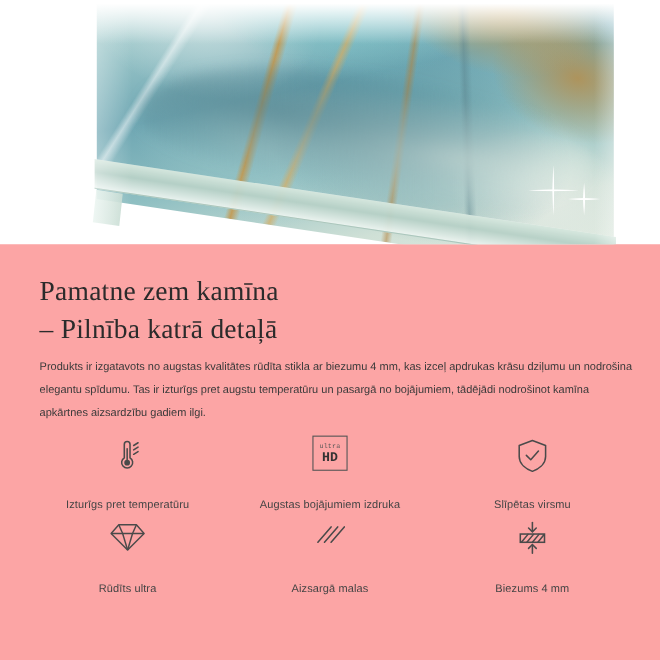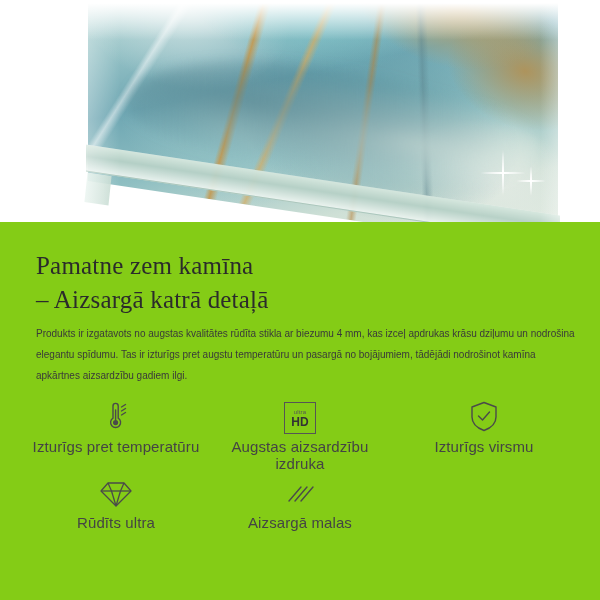--- a/index.html
+++ b/index.html
@@ -10,21 +10,21 @@
     width: 600px;
     height: 600px;
     background: #ffffff;
     font-family: "Liberation Sans", sans-serif;
     overflow: hidden;
   }
   .page {
     position: relative;
     width: 600px;
     height: 600px;
-    background: #84cc16;
+    background: #fca5a5;
   }
 
   
   .hero {
     position: absolute;
     left: 0;
     top: 0;
     width: 600px;
     height: 222px;
     overflow: hidden;
@@ -176,26 +176,27 @@
     width: 33.333%;
     height: 76px;
     display: flex;
     flex-direction: column;
     align-items: center;
     justify-content: flex-start;
   }
   .feature .ic {
     height: 38px;
     display: flex;
-    align-items: flex-end;
+    align-items: flex-start;
     justify-content: center;
+    font-family: Liberation Mono, monospace;
   }
   .feature .cap {
-    margin-top: 4px;
-    font-size: 15px;
+    margin-top: 20px;
+    font-size: 10px;
     color: #444444;
     text-align: center;
     letter-spacing: 0.1px;
   }
   .hd-badge {
     width: 30px;
     height: 30px;
     border: 1.4px solid #555;
     display: flex;
     flex-direction: column;
@@ -220,21 +221,21 @@
     <div class="glass-edge-left"></div>
     <div class="sparkle s1"></div>
     <div class="sparkle s2"></div>
     <div class="hero-fade-left"></div>
     <div class="hero-fade-top"></div>
     <div class="hero-fade-right"></div>
   </div>
 
   <h1 class="headline">
     <span>Pamatne zem kamīna</span>
-    <span class="line2">– Aizsargā katrā detaļā</span>
+    <span class="line2">– Pilnība katrā detaļā</span>
   </h1>
 
   <p class="body-copy">Produkts ir izgatavots no augstas kvalitātes rūdīta stikla ar biezumu 4 mm, kas izceļ apdrukas krāsu dziļumu un nodrošina elegantu spīdumu. Tas ir izturīgs pret augstu temperatūru un pasargā no bojājumiem, tādējādi nodrošinot kamīna apkārtnes aizsardzību gadiem ilgi.</p>
 
   <div class="features">
 
     <div class="feature">
       <div class="ic">
         <svg width="36" height="36" viewBox="0 0 36 36" fill="none" stroke="#4a4a4a" stroke-width="1.4" stroke-linecap="round">
           <path d="M15 8a2.6 2.6 0 0 1 5.2 0v12.2a5 5 0 1 1-5.2 0z"></path>
@@ -248,31 +249,31 @@
       <div class="cap">Izturīgs pret temperatūru</div>
     </div>
 
     <div class="feature">
       <div class="ic">
         <div class="hd-badge">
           <span class="u">ultra</span>
           <span class="h">HD</span>
         </div>
       </div>
-      <div class="cap">Augstas aizsardzību izdruka</div>
+      <div class="cap">Augstas bojājumiem izdruka</div>
     </div>
 
     <div class="feature">
       <div class="ic">
         <svg width="34" height="36" viewBox="0 0 34 36" fill="none" stroke="#4a4a4a" stroke-width="1.4" stroke-linecap="round" stroke-linejoin="round">
           <path d="M17 4.5 L29 9 V19 C29 26 22.5 30.5 17 32.5 C11.5 30.5 5 26 5 19 V9 Z"></path>
           <polyline points="11.5,18 15.5,22 22.5,14"></polyline>
         </svg>
       </div>
-      <div class="cap">Izturīgs virsmu</div>
+      <div class="cap">Slīpētas virsmu</div>
     </div>
 
     <div class="feature">
       <div class="ic">
         <svg width="36" height="32" viewBox="0 0 36 32" fill="none" stroke="#4a4a4a" stroke-width="1.3" stroke-linejoin="round">
           <path d="M10 5 H26 L33 13 L18 28 L3 13 Z"></path>
           <line x1="3" y1="13" x2="33" y2="13"></line>
           <line x1="10" y1="5" x2="13.5" y2="13"></line>
           <line x1="26" y1="5" x2="22.5" y2="13"></line>
           <line x1="13.5" y1="13" x2="18" y2="28"></line>
@@ -286,15 +287,31 @@
       <div class="ic">
         <svg width="34" height="30" viewBox="0 0 34 30" fill="none" stroke="#4a4a4a" stroke-width="1.4" stroke-linecap="round">
           <line x1="6" y1="21" x2="18" y2="7"></line>
           <line x1="12" y1="21" x2="24" y2="7"></line>
           <line x1="18" y1="21" x2="30" y2="7"></line>
         </svg>
       </div>
       <div class="cap">Aizsargā malas</div>
     </div>
 
+    <div class="feature">
+      <div class="ic">
+        <svg width="34" height="34" viewBox="0 0 34 34" fill="none" stroke="#4a4a4a" stroke-width="1.4" stroke-linecap="round">
+          <line x1="17" y1="3" x2="17" y2="11"></line>
+          <polyline points="13.5,8 17,11.5 20.5,8"></polyline>
+          <rect x="6" y="13.5" width="22" height="7.5"></rect>
+          <line x1="7" y1="21" x2="13" y2="13.8"></line>
+          <line x1="12" y1="21" x2="18" y2="13.8"></line>
+          <line x1="17" y1="21" x2="23" y2="13.8"></line>
+          <line x1="22" y1="21" x2="27.5" y2="14.2"></line>
+          <line x1="17" y1="23.5" x2="17" y2="31"></line>
+          <polyline points="13.5,26.5 17,23 20.5,26.5"></polyline>
+        </svg>
+      </div>
+      <div class="cap">Biezums 4 mm</div>
+    </div>
 
   </div>
 </div>
 
 </body></html>

